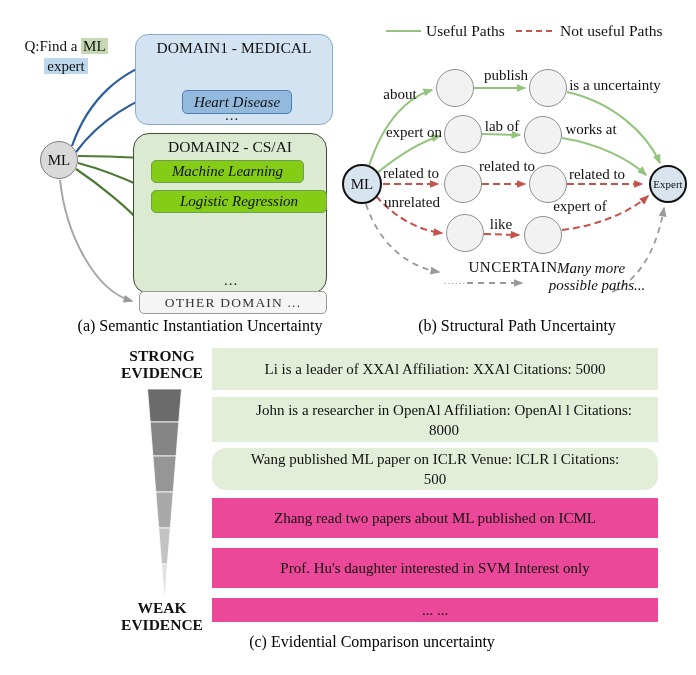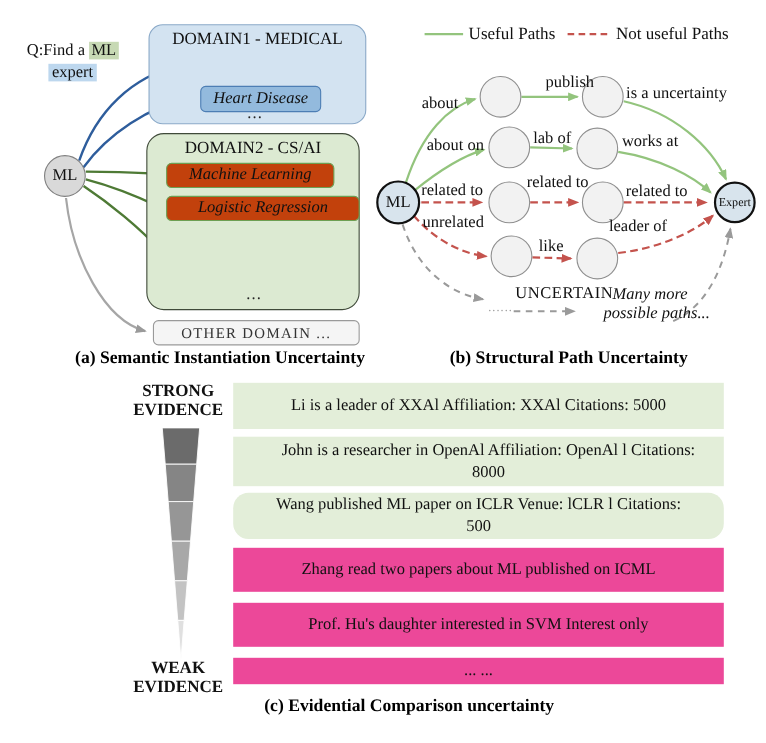--- a/index.html
+++ b/index.html
@@ -4,33 +4,33 @@
 <style>
   * { margin:0; padding:0; box-sizing:border-box; }
   html,body { background:#ffffff; }
   body { font-family:"Liberation Serif", serif; color:#111; }
   .canvas { position:relative; width:696px; height:675px; background:#fff; overflow:hidden; }
   svg.overlay { position:absolute; left:0; top:0; width:696px; height:675px; pointer-events:none; }
 
   
   .lbl { position:absolute; font-size:15px; white-space:nowrap; color:#111; transform:translateX(-50%); }
   .ital { font-style:italic; }
-  .caption { position:absolute; font-weight:bold; font-size:16px; color:#000; text-align:center; white-space:nowrap; transform:translateX(-50%); }
+  .caption { position:absolute; font-weight:normal; font-size:16px; color:#000; text-align:center; white-space:nowrap; transform:translateX(-50%); }
 
   
   .question { position:absolute; left:16px; top:36px; width:100px; text-align:center; font-size:15px; line-height:20px; }
   .hl-green { background:#c7d9b4; padding:0 2px; }
   .hl-blue  { background:#bdd7ee; padding:0 3px; }
-  .groupbox { position:absolute; border-radius:13px; }
+  .groupbox { position:absolute; border-radius:13px;margin-top:12px; }
   .d1 { left:135px; top:22px; width:198px; height:91px; background:#d3e3f1; border:1.5px solid #8aa9c8; }
   .d2 { left:133px; top:121px; width:194px; height:161px; background:#dcead2; border:1.5px solid #3f4a39; border-radius:16px; }
   .groupbox .gtitle { position:absolute; top:4px; left:0; right:0; text-align:center; font-size:15.5px; color:#111; }
   .itembox { position:absolute; border-radius:5px; display:flex; align-items:center; justify-content:center; font-style:italic; font-size:15px; }
   .itemblue { background:#93badd; border:1.5px solid #4d7eb4; }
-  .itemgreen { background:#c2410c; border:1.5px solid #6d9f53; }
+  .itemgreen { background:#84cc16; border:1.5px solid #6d9f53; }
   .dots { position:absolute; font-size:15px; color:#222; transform:translateX(-50%); letter-spacing:1px; }
   .otherbox { position:absolute; left:139px; top:291px; width:188px; height:23px; background:#f5f5f5; border:1px solid #9a9a9a; border-radius:5px; display:flex; align-items:center; justify-content:center; font-size:13.5px; letter-spacing:1.2px; color:#333; }
   .node { position:absolute; border-radius:50%; display:flex; align-items:center; justify-content:center; }
   .ml-a { left:40px; top:141px; width:38px; height:38px; background:#d9d9d9; border:1.3px solid #7f7f7f; font-size:15px; }
   .legend-text { position:absolute; font-size:15.5px; white-space:nowrap; }
   .bignode { background:#d8e4ed; border:2.5px solid #111; }
   .ml-b { left:342px; top:164px; width:40px; height:40px; font-size:15px; }
   .expert-b { left:649px; top:165px; width:38px; height:38px; font-size:11px; }
   .smallcircle { position:absolute; width:38px; height:38px; border-radius:50%; background:#f2f2f2; border:1.2px solid #8f8f8f; }
   .uncertain { letter-spacing:0.5px; }
@@ -147,31 +147,31 @@
   <div class="smallcircle" style="left:436px; top:69px;"></div>
   <div class="smallcircle" style="left:529px; top:69px;"></div>
   <div class="smallcircle" style="left:444px; top:115px;"></div>
   <div class="smallcircle" style="left:524px; top:116px;"></div>
   <div class="smallcircle" style="left:444px; top:165px;"></div>
   <div class="smallcircle" style="left:529px; top:165px;"></div>
   <div class="smallcircle" style="left:446px; top:214px;"></div>
   <div class="smallcircle" style="left:524px; top:216px;"></div>
 
   <div class="lbl" style="left:400px; top:86px;">about</div>
-  <div class="lbl" style="left:506px; top:67px;margin-left:12px;">publish</div>
+  <div class="lbl" style="left:506px; top:67px;">publish</div>
   <div class="lbl" style="left:615px; top:77px;">is a uncertainty</div>
-  <div class="lbl" style="left:414px; top:124px;">about on</div>
+  <div class="lbl" style="left:414px; top:124px;">expert on</div>
   <div class="lbl" style="left:502px; top:118px;">lab of</div>
   <div class="lbl" style="left:591px; top:121px;">works at</div>
   <div class="lbl" style="left:411px; top:165px;">related to</div>
   <div class="lbl" style="left:507px; top:158px;">related to</div>
   <div class="lbl" style="left:597px; top:166px;">related to</div>
   <div class="lbl" style="left:412px; top:194px;">unrelated</div>
   <div class="lbl" style="left:501px; top:216px;">like</div>
-  <div class="lbl" style="left:580px; top:198px;">leader of</div>
+  <div class="lbl" style="left:580px; top:198px;">expert of</div>
   <div class="lbl uncertain" style="left:513px; top:259px;">UNCERTAIN</div>
   <div class="lbl tiny-dots" style="left:455px; top:274px;">......</div>
   <div class="lbl ital" style="left:591px; top:260px;">Many more</div>
   <div class="lbl ital" style="left:597px; top:277px;">possible paths...</div>
 
   <div class="caption" style="left:517px; top:317px;">(b) Structural Path Uncertainty</div>
 
   <div class="evlabel" style="left:162px; top:347px;">
     <span>STRONG</span><br>
     <span>EVIDENCE</span>

